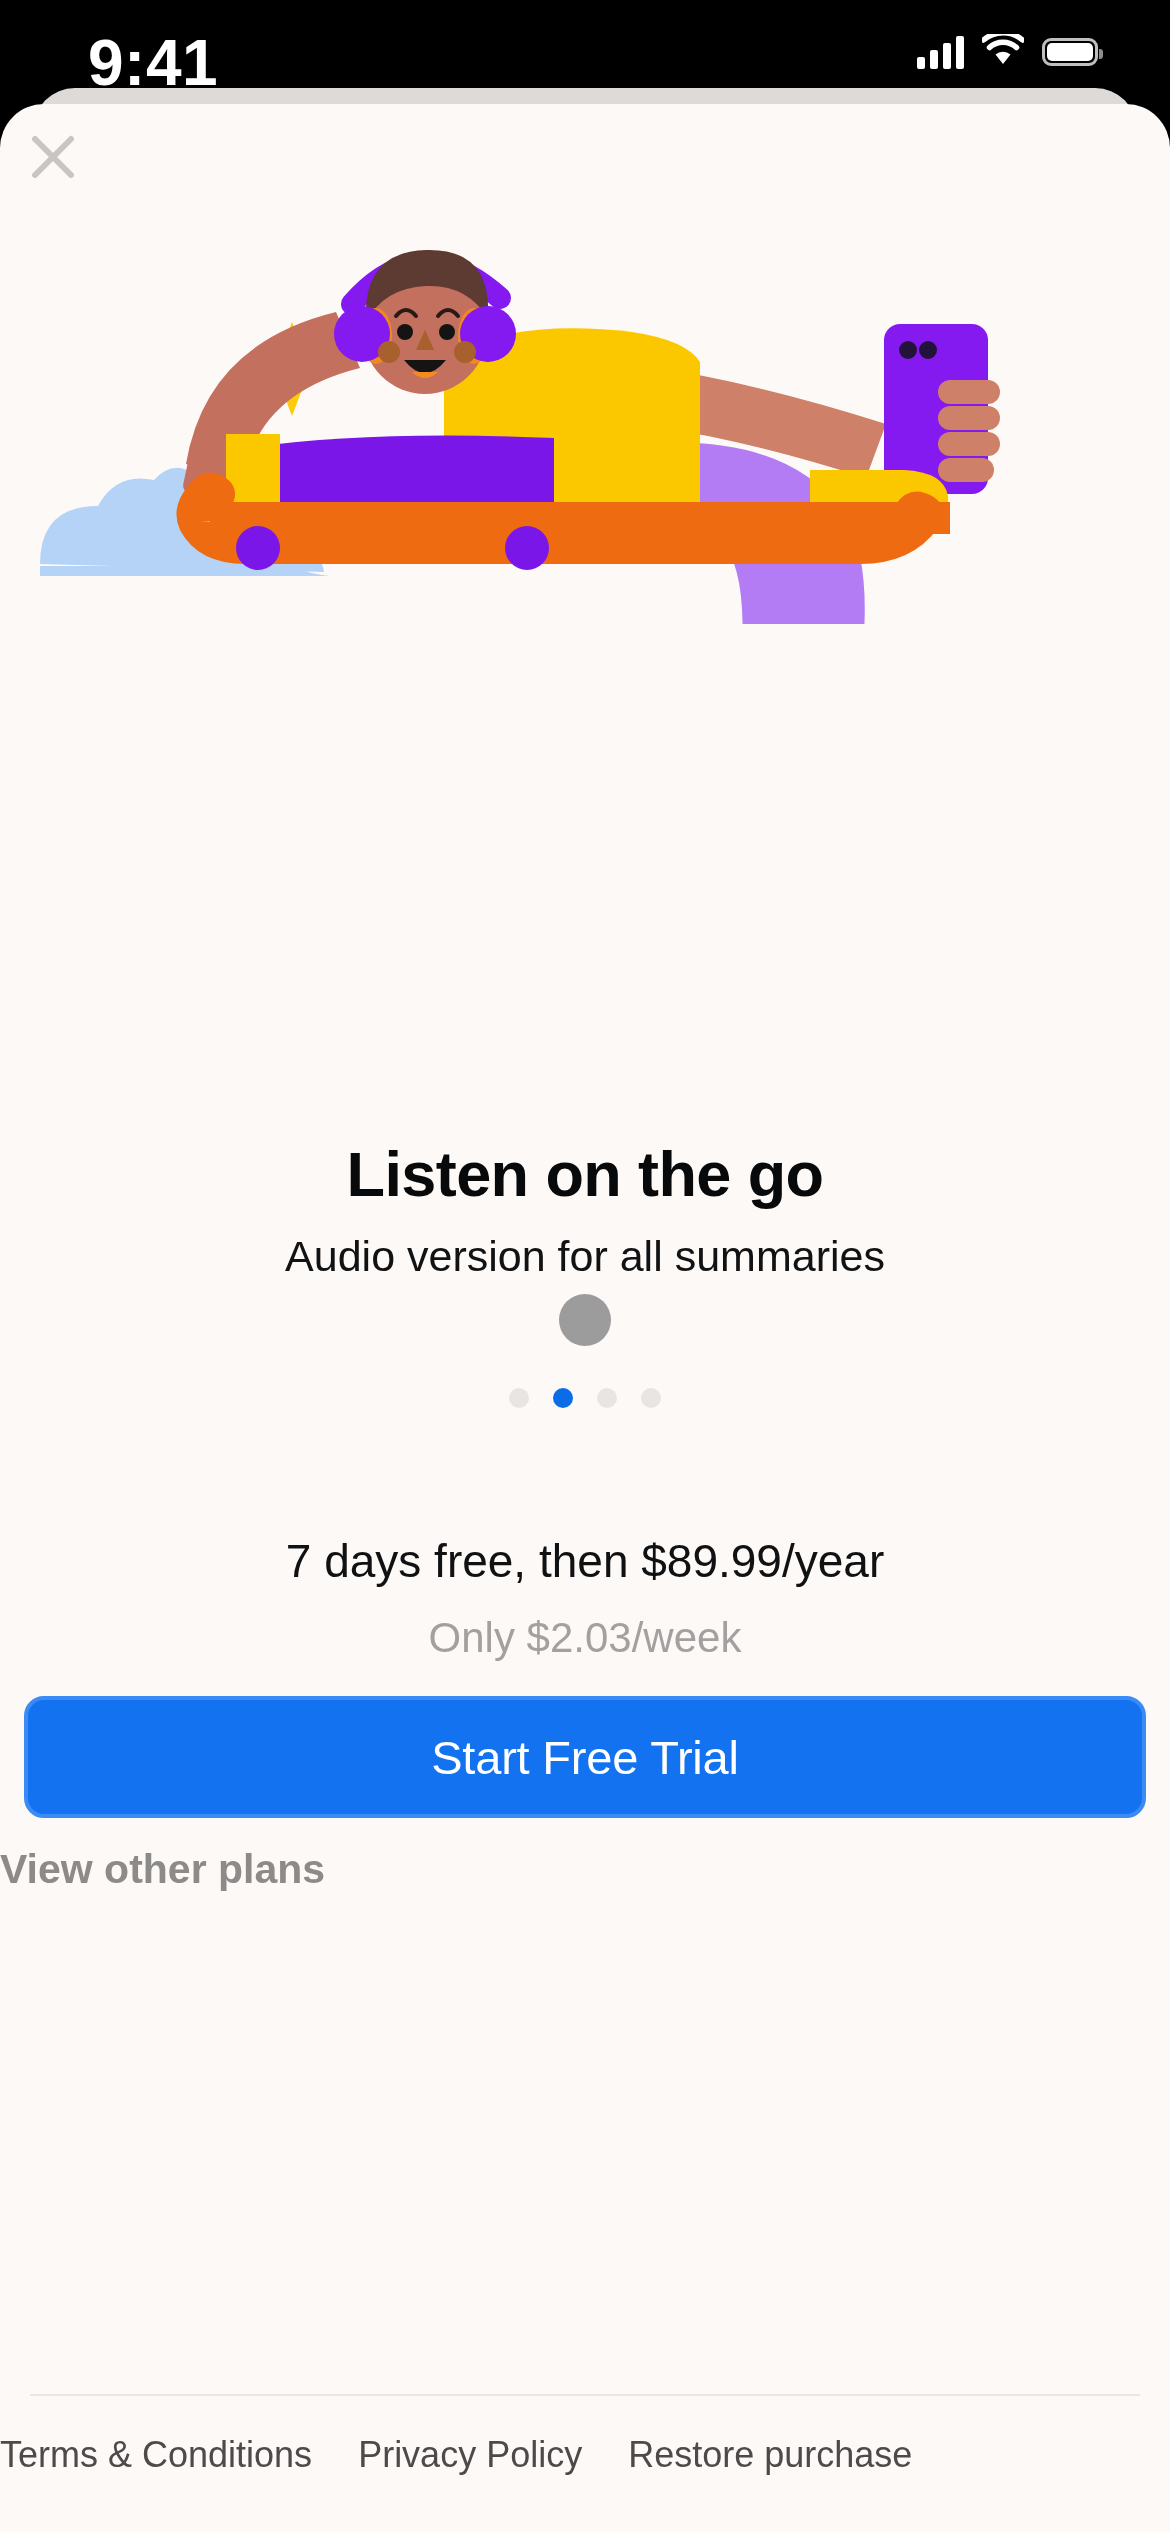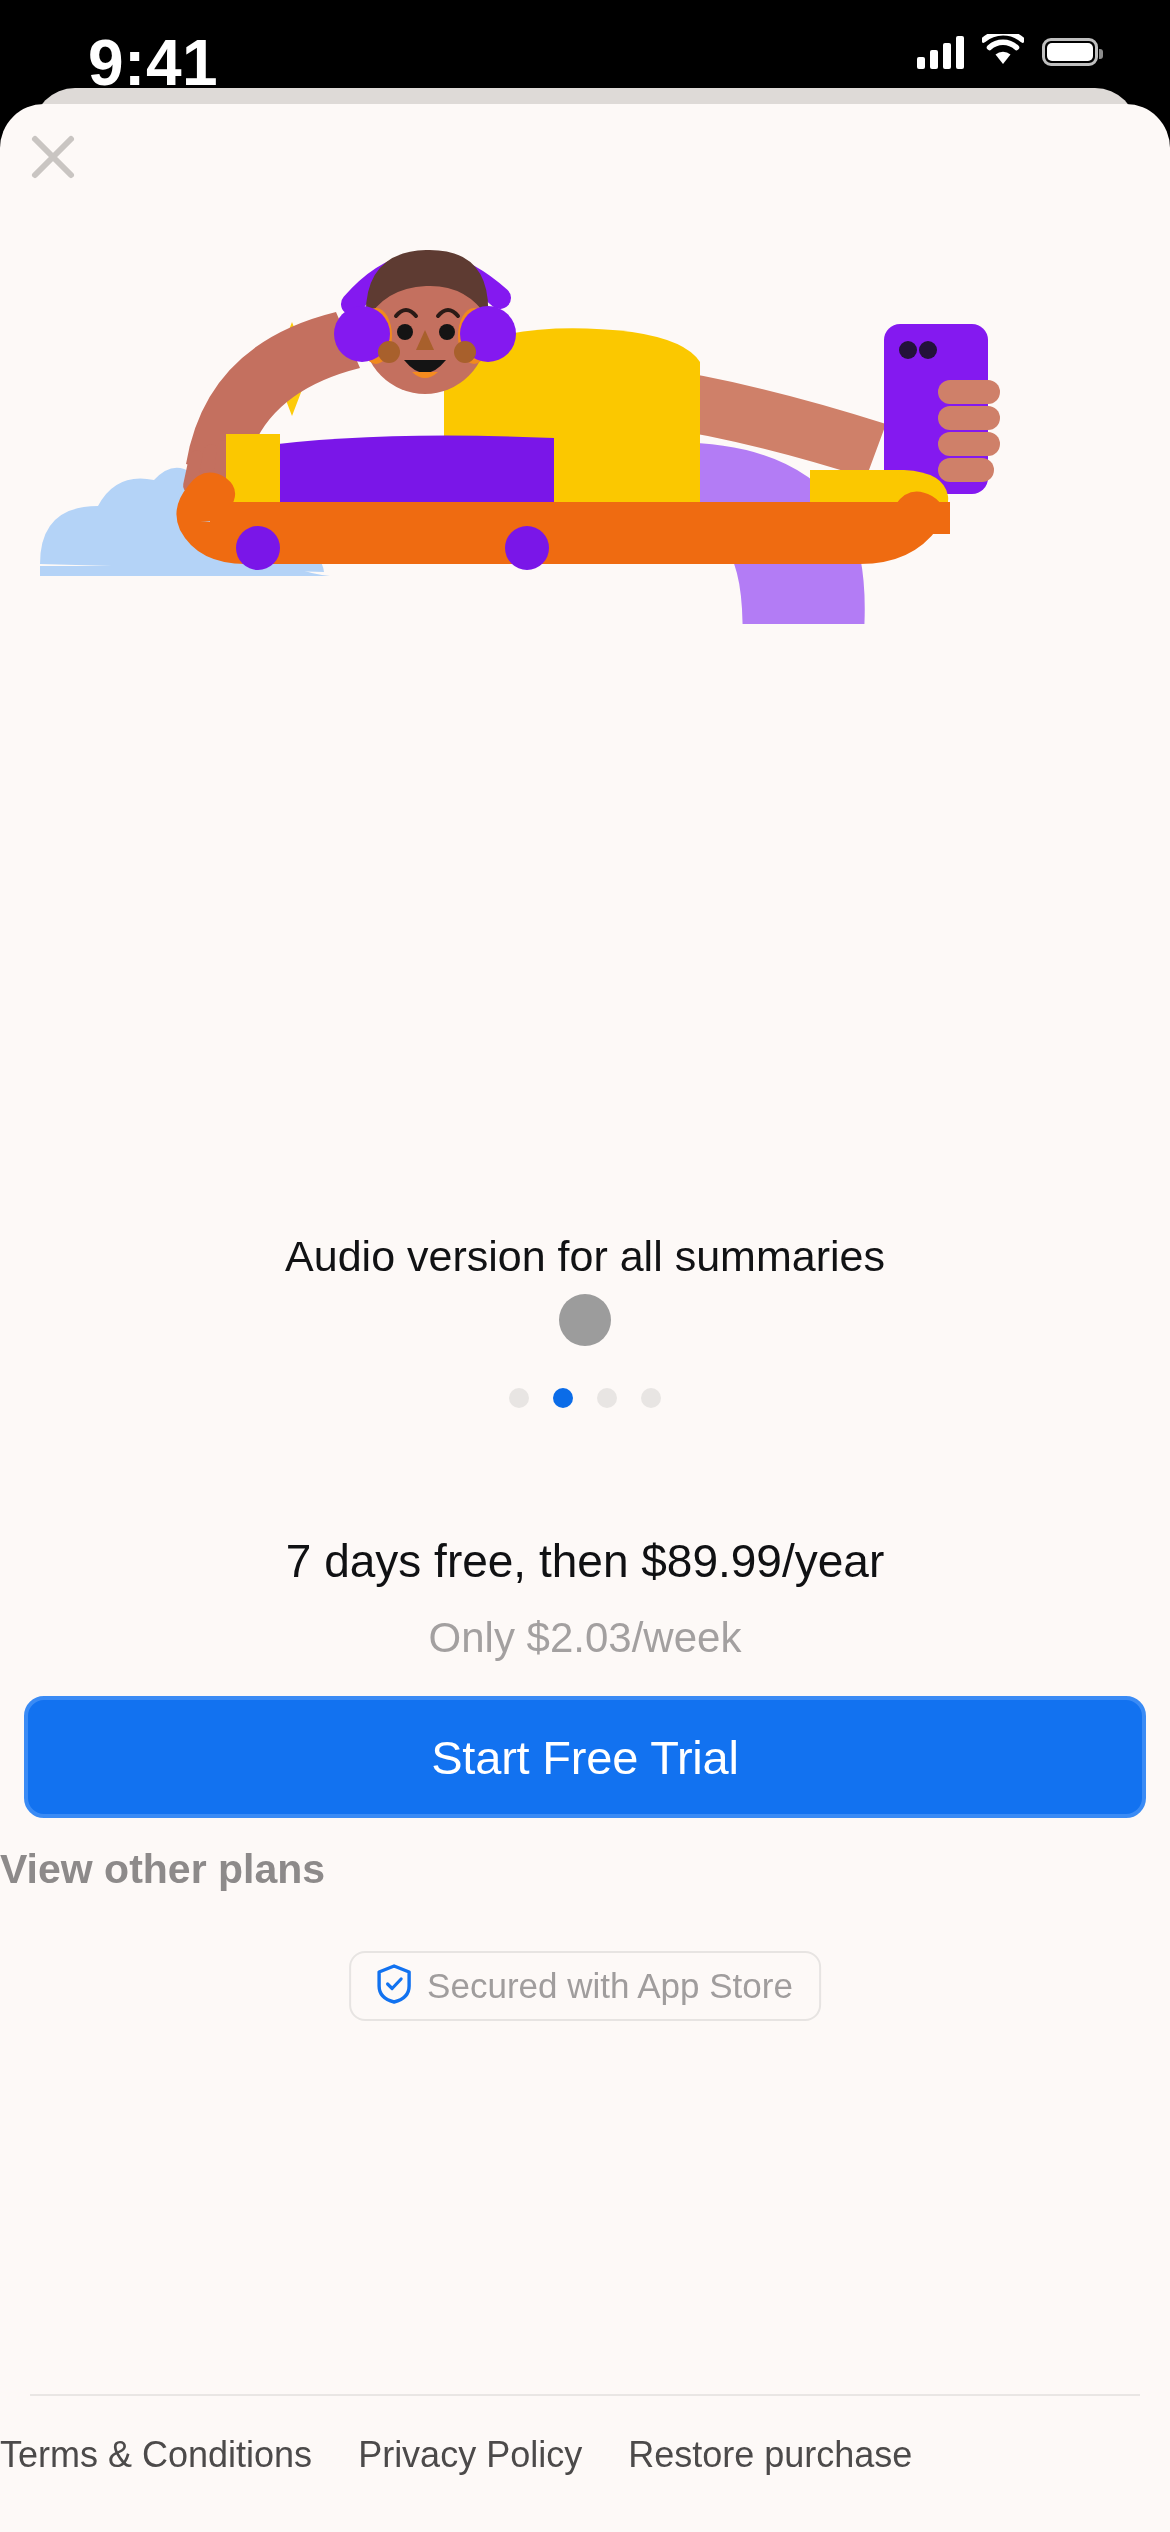--- a/index.html
+++ b/index.html
@@ -255,49 +255,41 @@
         <path d="M188 342 q16 -22 38 -8 q16 12 4 30 q-10 14 -30 14 h660 q24 0 36 -18 q14 -20 36 -8 q20 12 6 32
                  q-26 36 -78 36 H246 q-48 0 -66 -34 q-10 -22 8 -44 Z" fill="#ef6b11"></path>
         <rect x="210" y="358" width="740" height="32" fill="#ef6b11"></rect>
       </g>
 
       <circle cx="258" cy="404" r="22" fill="#7a16e8"></circle>
       <circle cx="527" cy="404" r="22" fill="#7a16e8"></circle>
     </svg>
   </div>
 
+  <div id="headline">Listen on the go</div>
   <div id="subhead">Audio version for all summaries</div>
 
   <div id="loading-dot"></div>
 
   <div id="pager">
     <span class="dot"></span>
     <span class="dot active"></span>
     <span class="dot"></span>
     <span class="dot"></span>
   </div>
 
   <div id="price-main">7 days free, then $89.99/year</div>
   <div id="price-sub">Only $2.03/week</div>
 
   <div id="cta-button">
     <span id="cta-label">Start Free Trial</span>
   </div>
 
   <div id="secondary-link">View other plans</div>
 
-  <div id="secured-badge">
-    <span>
-      <svg width="34" height="40" viewBox="0 0 34 40">
-        <path d="M17 2 L32 8 v14 c0 9 -7 14 -15 16 C9 36 2 31 2 22 V8 Z" fill="none" stroke="#1272f0" stroke-width="3.4" stroke-linejoin="round"></path>
-        <path d="M10.5 20 l4.5 4.5 l9 -9.5" fill="none" stroke="#1272f0" stroke-width="3.2" stroke-linecap="round" stroke-linejoin="round"></path>
-      </svg>
-    </span>
-    <span id="secured-label">Secured with App Store</span>
-  </div>
 
   <div id="footer-divider"></div>
   <div id="footer-links">
     <a href="#">Terms &amp; Conditions</a>
     <a href="#">Privacy Policy</a>
     <a href="#">Restore purchase</a>
   </div>
 
 </div>
 

